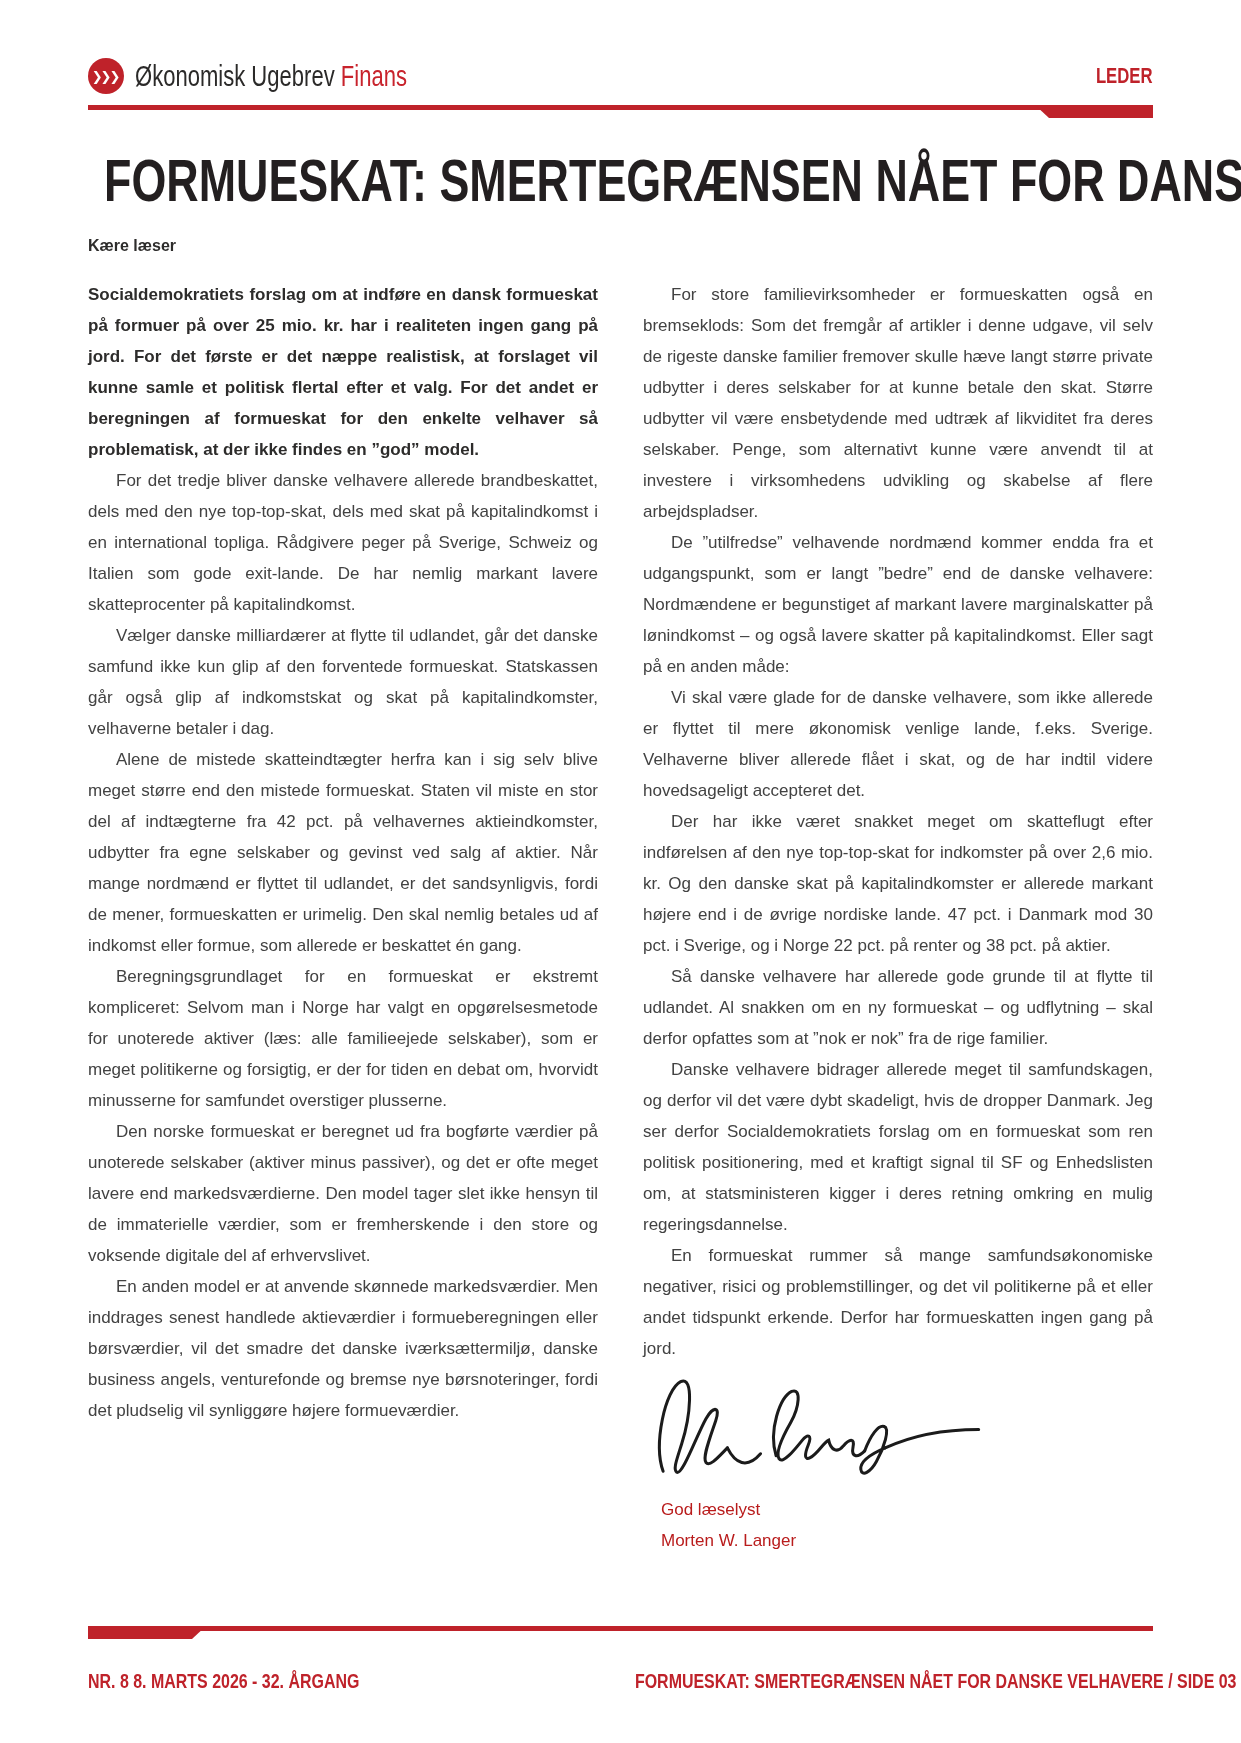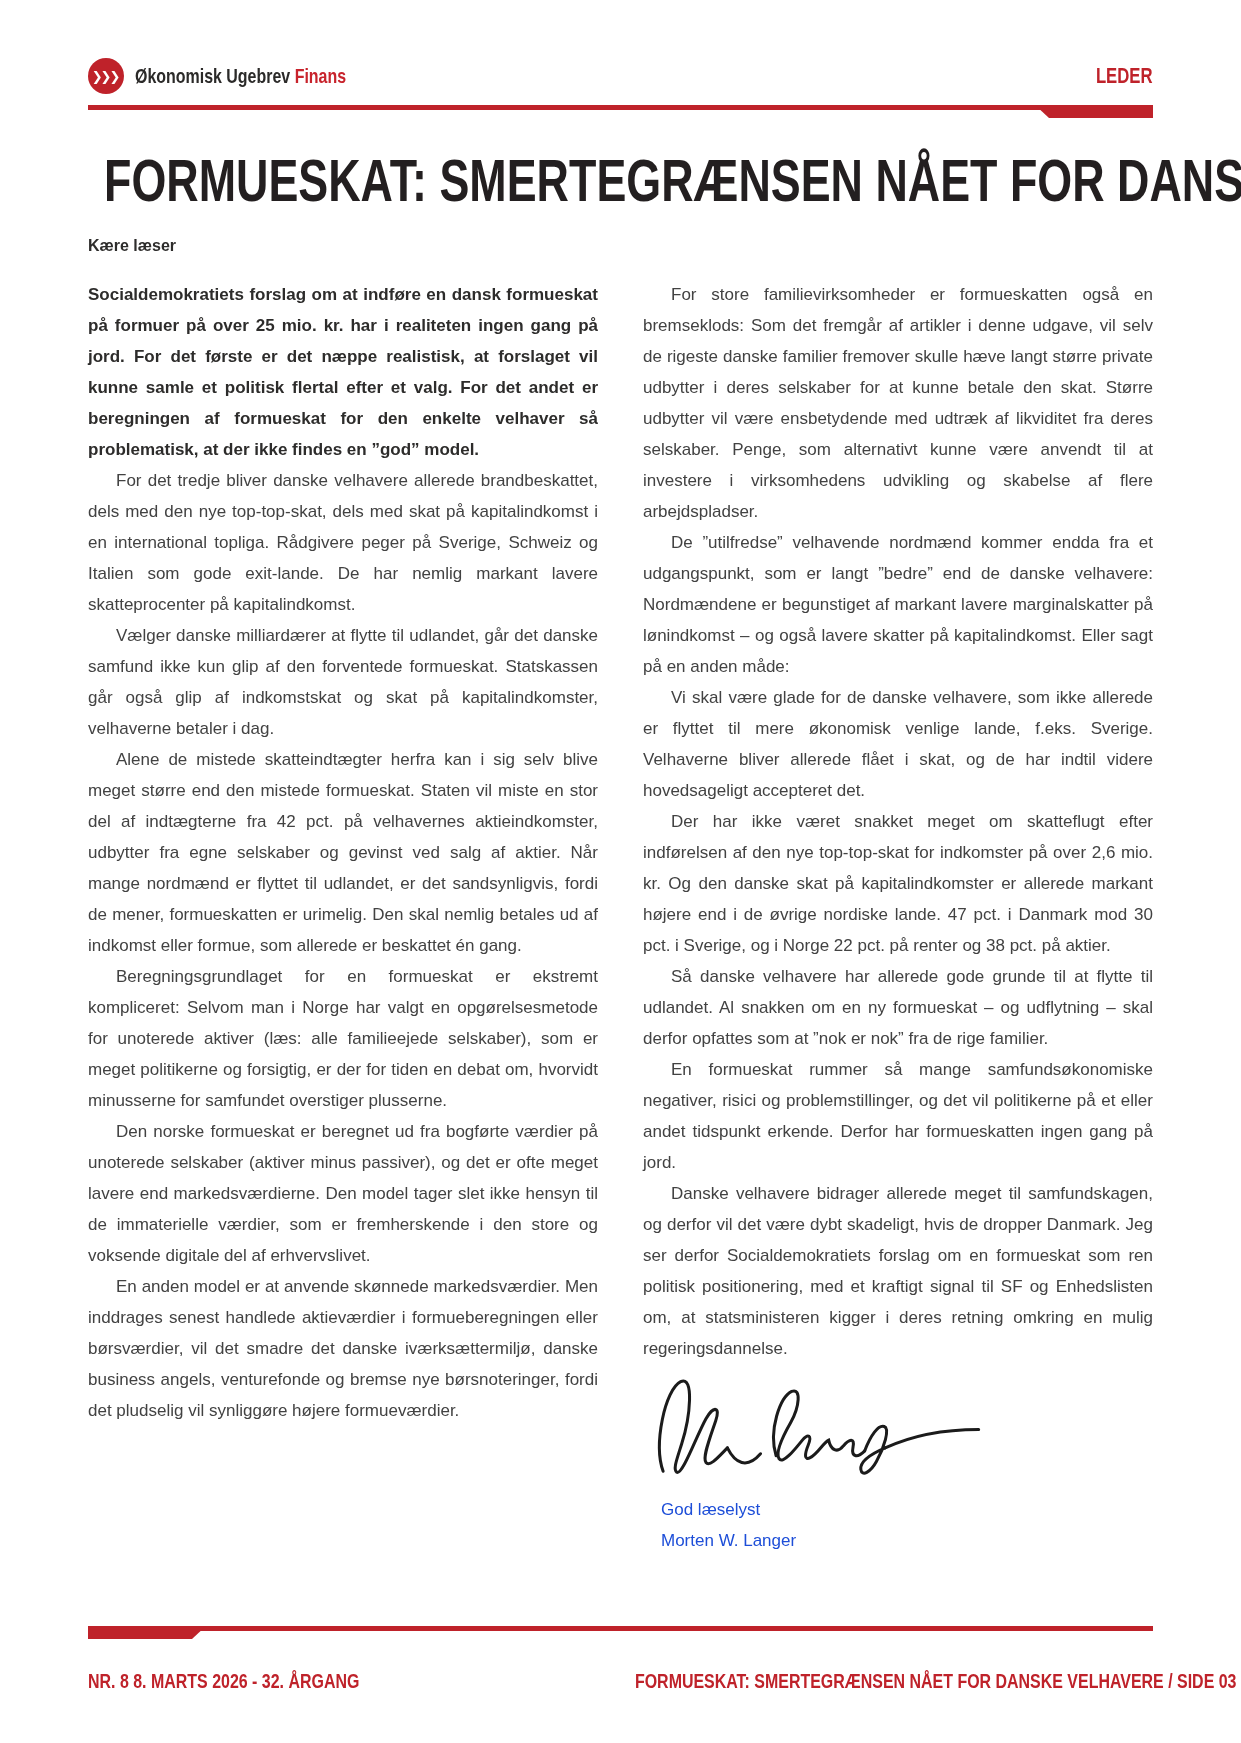--- a/index.html
+++ b/index.html
@@ -14,21 +14,21 @@
     overflow:hidden;
   }
   
   .masthead{display:flex;align-items:center;height:38px;}
   .logo-circle{
     width:36px;height:36px;border-radius:50%;
     background:#bf222a;display:flex;align-items:center;justify-content:center;
     flex:0 0 auto;
   }
   .logo-arrows{color:#ffffff;font-size:13px;font-weight:bold;letter-spacing:-2px;line-height:1;padding-right:2px;}
-  .brand{margin-left:11px;font-weight:bold;font-size:21px;color:#2b2a29;white-space:nowrap;}
+  .brand{margin-left:11px;font-weight:normal;font-size:29px;color:#2b2a29;white-space:nowrap;}
   .cond{display:inline-block;transform:scaleX(0.76);transform-origin:left center;white-space:nowrap;}
   .cond-r{display:inline-block;transform:scaleX(0.76);transform-origin:right center;white-space:nowrap;}
   .brand .suffix{color:#c8232c;}
   .section-label{
     margin-left:auto;color:#bf222a;font-weight:bold;font-size:22px;text-align:right;
   }
   
   .rule{position:relative;height:13px;margin-top:10px;}
   .rule .bar{position:absolute;left:0;right:0;top:0;height:5px;background:#bf222a;}
   .rule .tab-right{position:absolute;right:0;top:0;width:118px;height:13px;background:#bf222a;
@@ -42,21 +42,21 @@
   }
   .salutation{margin-top:26px;font-size:16px;font-weight:bold;color:#2d2c2b;}
   
   .columns{display:flex;margin-top:24px;}
   .col{width:510px;font-size:17px;line-height:31px;text-align:justify;color:#424242;}
   .col-left{margin-right:45px;}
   .col p{margin:0;text-indent:28px;}
   .col p.lead{font-weight:bold;color:#2d2c2b;text-indent:0;}
   
   .signature{margin:6px 0 2px 4px;}
-  .closing{margin-left:18px;line-height:31px;font-size:17px;color:#1d4ed8;}
+  .closing{margin-left:18px;line-height:31px;font-size:17px;color:#b91c1c;}
   
   .footer{position:absolute;left:88px;right:88px;top:1626px;}
   .footer-texts{display:flex;justify-content:space-between;align-items:center;margin-top:30px;
     color:#bf222a;font-weight:bold;font-size:21px;}
 </style>
 </head>
 <body>
 
 <div class="page">
 
@@ -92,22 +92,22 @@
       <p>Beregningsgrundlaget for en formueskat er ekstremt kompliceret: Selvom man i Norge har valgt en opgørelsesmetode for unoterede aktiver (læs: alle familieejede selskaber), som er meget politikerne og forsigtig, er der for tiden en debat om, hvorvidt minusserne for samfundet overstiger plusserne.</p>
       <p>Den norske formueskat er beregnet ud fra bogførte værdier på unoterede selskaber (aktiver minus passiver), og det er ofte meget lavere end markedsværdierne. Den model tager slet ikke hensyn til de immaterielle værdier, som er fremherskende i den store og voksende digitale del af erhvervslivet.</p>
       <p>En anden model er at anvende skønnede markedsværdier. Men inddrages senest handlede aktieværdier i formueberegningen eller børsværdier, vil det smadre det danske iværksættermiljø, danske business angels, venturefonde og bremse nye børsnoteringer, fordi det pludselig vil synliggøre højere formueværdier.</p>
     </div>
     <div class="col">
       <p>For store familievirksomheder er formueskatten også en bremseklods: Som det fremgår af artikler i denne udgave, vil selv de rigeste danske familier fremover skulle hæve langt større private udbytter i deres selskaber for at kunne betale den skat. Større udbytter vil være ensbetydende med udtræk af likviditet fra deres selskaber. Penge, som alternativt kunne være anvendt til at investere i virksomhedens udvikling og skabelse af flere arbejdspladser.</p>
       <p>De ”utilfredse” velhavende nordmænd kommer endda fra et udgangspunkt, som er langt ”bedre” end de danske velhavere: Nordmændene er begunstiget af markant lavere marginalskatter på lønindkomst – og også lavere skatter på kapitalindkomst. Eller sagt på en anden måde:</p>
       <p>Vi skal være glade for de danske velhavere, som ikke allerede er flyttet til mere økonomisk venlige lande, f.eks. Sverige. Velhaverne bliver allerede flået i skat, og de har indtil videre hovedsageligt accepteret det.</p>
       <p>Der har ikke været snakket meget om skatteflugt efter indførelsen af den nye top-top-skat for indkomster på over 2,6 mio. kr. Og den danske skat på kapitalindkomster er allerede markant højere end i de øvrige nordiske lande. 47 pct. i Danmark mod 30 pct. i Sverige, og i Norge 22 pct. på renter og 38 pct. på aktier.</p>
       <p>Så danske velhavere har allerede gode grunde til at flytte til udlandet. Al snakken om en ny formueskat – og udflytning – skal derfor opfattes som at ”nok er nok” fra de rige familier.</p>
+      <p>Danske velhavere bidrager allerede meget til samfundskagen, og derfor vil det være dybt skadeligt, hvis de dropper Danmark. Jeg ser derfor Socialdemokratiets forslag om en formueskat som ren politisk positionering, med et kraftigt signal til SF og Enhedslisten om, at statsministeren kigger i deres retning omkring en mulig regeringsdannelse.</p>
       <p>En formueskat rummer så mange samfundsøkonomiske negativer, risici og problemstillinger, og det vil politikerne på et eller andet tidspunkt erkende. Derfor har formueskatten ingen gang på jord.</p>
-      <p>Danske velhavere bidrager allerede meget til samfundskagen, og derfor vil det være dybt skadeligt, hvis de dropper Danmark. Jeg ser derfor Socialdemokratiets forslag om en formueskat som ren politisk positionering, med et kraftigt signal til SF og Enhedslisten om, at statsministeren kigger i deres retning omkring en mulig regeringsdannelse.</p>
 
       <div class="signature">
         <svg width="340" height="112" viewBox="0 0 340 115" fill="none" xmlns="http://www.w3.org/2000/svg">
           <g stroke="#1b1b1b" stroke-width="3.1" stroke-linecap="round" fill="none">
             <path d="M12,104 C2,76 14,20 30,12 C44,5 40,48 31,76 C26,92 22,102 26,105 C32,108 46,68 56,50 C64,36 71,38 66,52 C60,70 52,90 56,95 C60,100 70,88 78,80"></path>
             <path d="M78,80 C86,96 98,102 112,86"></path>
             <path d="M128,88 C120,62 132,28 144,22 C154,18 152,38 143,54 C135,68 127,84 131,91 C135,97 147,82 155,72 C161,65 165,67 161,77 C157,87 157,93 163,90 C171,86 176,75 182,72 C184,82 191,86 197,78 C203,71 209,69 207,79 C205,89 211,91 219,83"></path>
             <path d="M219,83 C225,67 233,56 239,58 C245,60 239,80 231,94 C225,105 216,110 215,102 C214,93 226,86 240,80"></path>
             <path d="M240,80 C270,66 305,61 336,61"></path>
           </g>

